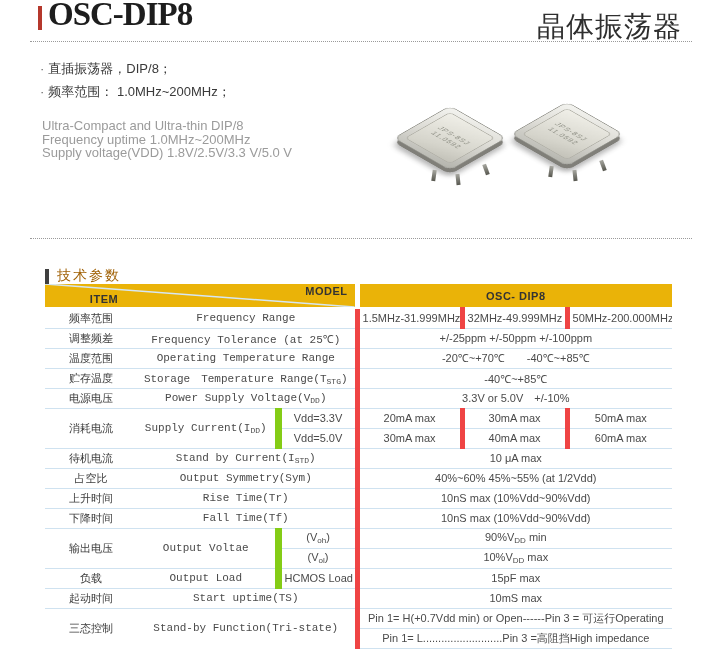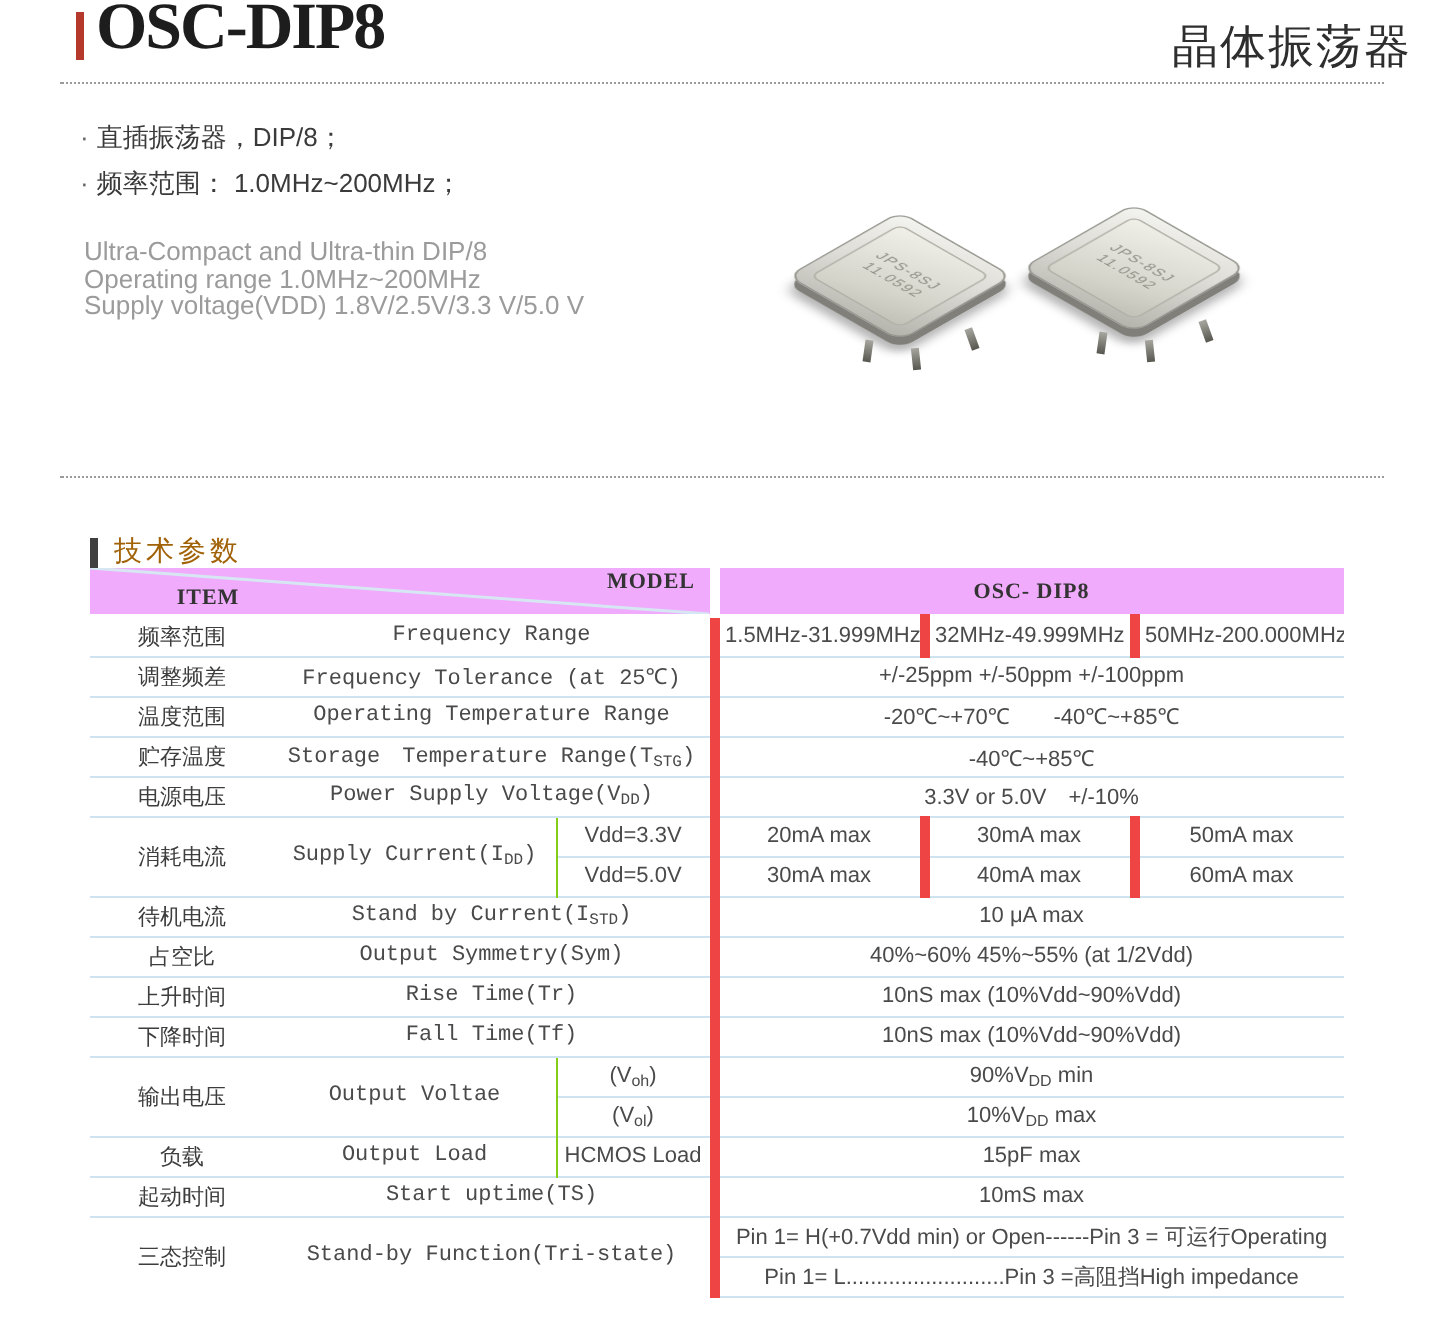--- a/index.html
+++ b/index.html
@@ -8,21 +8,21 @@
     position:relative; overflow:hidden; background:#ffffff;
     font-family:"Liberation Sans", sans-serif; color:#3c3c3c;
   }
   
   .accent-bar { position:absolute; left:38px; top:6px; width:4px; height:24px; background:#b5382c; }
   .page-title {
     position:absolute; left:48px; top:-4px;
     font-family:"Liberation Serif", serif; font-weight:bold;
     font-size:33px; letter-spacing:-1px; color:#1d1d1d;
   }
-  .page-title-right { position:absolute; right:12px; top:8px; font-size:23px; color:#2e2e2e; letter-spacing:1px; }
+  .page-title-right { position:absolute; right:36px; top:8px; font-size:28px; color:#2e2e2e; letter-spacing:1px; }
   .dotted { position:absolute; left:30px; right:26px; border-top:1px dotted #9a9a9a; }
   .dotted-1 { top:41px; }
   .dotted-2 { top:238px; }
   
   .features { position:absolute; left:40px; top:58px; list-style:none; }
   .features li { font-size:13px; line-height:22.5px; color:#3a3a3a; }
   .features li::before { content:"·"; margin-right:4px; color:#666; }
   .sub { font-size:8px; vertical-align:-2px; letter-spacing:0; }
   .features-en { position:absolute; left:42px; top:119px; font-size:13px; line-height:13.5px; color:#9b9b9b; }
   
@@ -52,48 +52,48 @@
   .section-bar { width:4px; height:15px; background:#3f3f3f; margin-right:8px; }
   .section-cn { font-size:14px; color:#a16207; letter-spacing:2px; }
   .section-en { font-size:11.5px; color:#5c5c5c; margin-left:6px; letter-spacing:0.5px;margin-top:36px; }
   
   table.spec {
     position:absolute; left:45px; top:284px; width:627px;
     border-collapse:collapse; table-layout:fixed;
     font-size:11px; color:#4a4a4a;
   }
   table.spec td { height:20px; padding:0 3px; text-align:center; border-top:1px solid #cfe2f0; overflow:hidden; white-space:nowrap; }
-  tr.thead td { height:24px; background:#f0abfc; border-top:none; border-bottom:2px solid #ffffff; color:#333;font-family:Liberation Serif, serif; }
+  tr.thead td { height:24px; background:#eab308; border-top:none; border-bottom:2px solid #ffffff; color:#333; }
   td.th-left { position:relative; padding:0; }
   td.th-right { border-left:5px solid #ffffff; font-weight:bold; letter-spacing:0.5px; }
   .diag { position:absolute; inset:0; width:100%; height:100%; }
   .h-item { position:absolute; left:0; bottom:2px; width:118px; text-align:center; font-weight:bold; letter-spacing:0.5px; }
   .h-model { position:absolute; top:1px; right:7px; font-weight:bold; letter-spacing:0.5px; }
   td.cn { color:#3d3d3d; }
   td.en { text-align:left; padding-left:16px;font-family:Liberation Mono, monospace; }
-  td.cond { border-left:1px solid #84cc16; border-right:1px solid #cfe2f0; }
+  td.cond { border-left:7px solid #84cc16; border-right:1px solid #cfe2f0; }
   td.val { border-left:5px solid #ef4444; }
   td.val-left { text-align:left; padding-left:10px;margin-top:24px; }
   tr.last td { border-bottom:1px solid #cfe2f0; }
 </style>
 </head>
 <body>
 
 <div class="accent-bar"></div>
 <div class="page-title">OSC-DIP8</div>
 <div class="page-title-right">晶体振荡器</div>
 <div class="dotted dotted-1"></div>
 
 <ul class="features">
   <li><span>直插振荡器，DIP/8；</span></li>
   <li><span>频率范围： 1.0MHz~200MHz；</span></li>
 </ul>
 <div class="features-en">
   <div>Ultra-Compact and Ultra-thin DIP/8</div>
-  <div>Operating range 1.0MHz~200MHz</div>
+  <div>Frequency uptime 1.0MHz~200MHz</div>
   <div>Supply voltage(VDD) 1.8V/2.5V/3.3 V/5.0 V</div>
 </div>
 
 <div class="chip chip-1">
   <div class="chip3d">
     <div class="chip-face">
       <div class="chip-mark">JPS-8SJ</div>
       <div class="chip-mark">11.0592</div>
     </div>
   </div>

